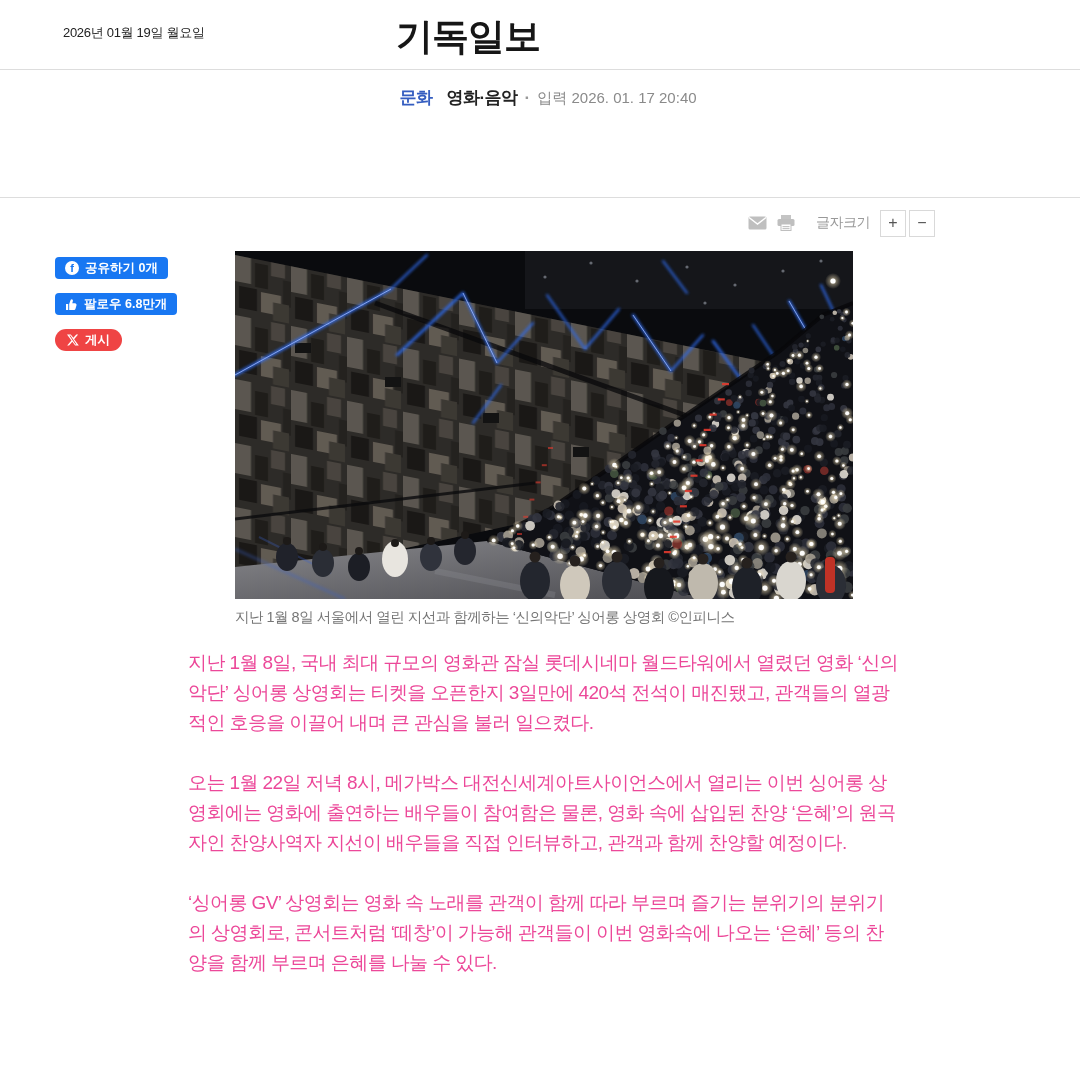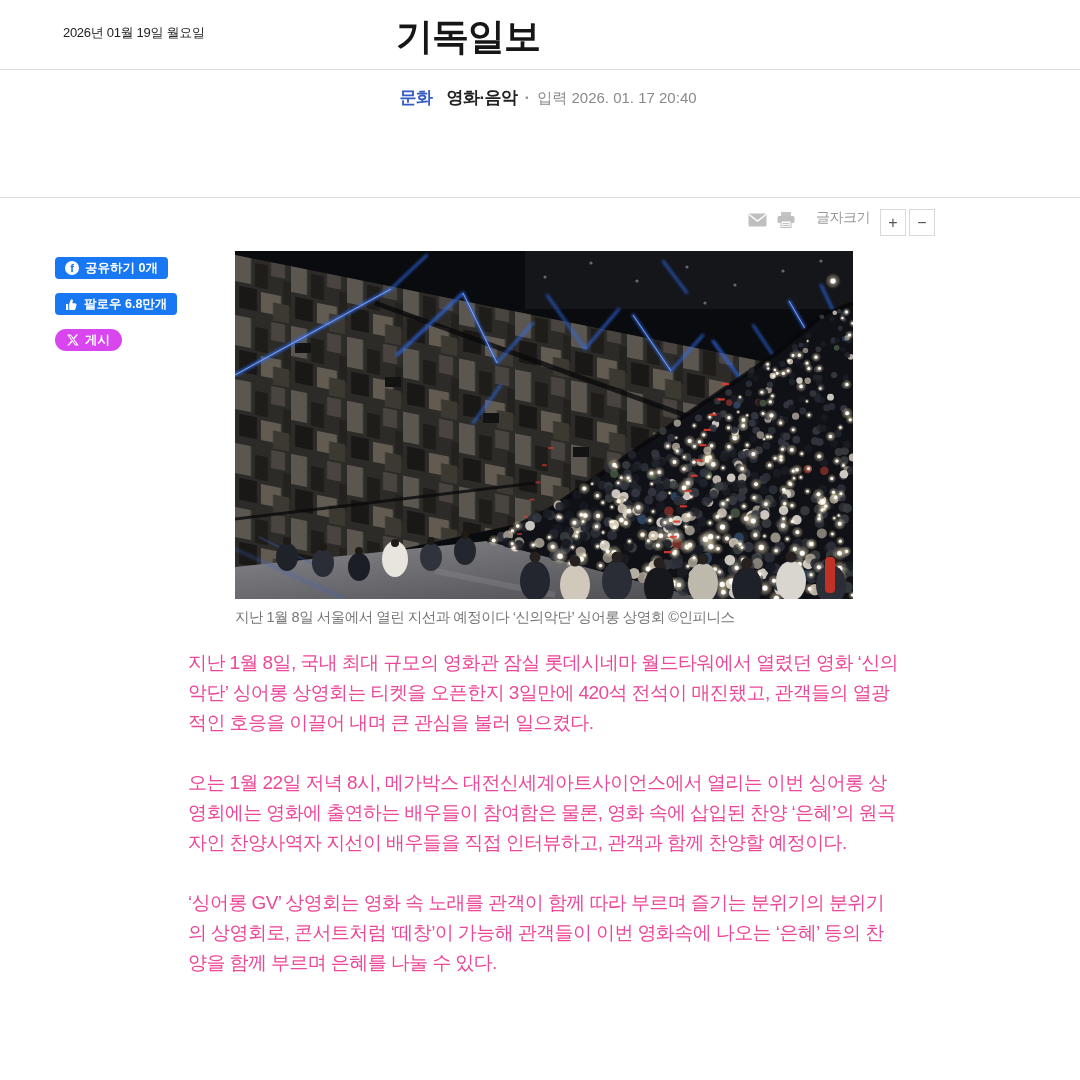--- a/index.html
+++ b/index.html
@@ -15,34 +15,34 @@
   .meta .cat{color:#345dc0;font-weight:800;margin-right:14px;letter-spacing:-0.5px;}
   .meta .subcat{color:#222;font-weight:800;letter-spacing:-0.5px;}
   .meta .dot{color:#999;margin:0 7px;font-weight:700;}
   .meta .pub{color:#8a8a8a;font-size:15px;}
   
   .headline{position:absolute;left:55px;top:124px;width:990px;margin:0;font-size:35px;line-height:52px;
             font-weight:800;color:#101010;letter-spacing:-1.5px;white-space:nowrap;}
   .divider2{position:absolute;left:0;top:197px;width:1080px;border-top:1px solid #ddd;}
   
   .byline{position:absolute;left:55px;top:213px;font-size:16px;color:#444;letter-spacing:-0.4px;}
-  .tools{position:absolute;left:746px;top:209px;height:28px;display:flex;}
+  .tools{position:absolute;left:746px;top:209px;height:28px;display:flex;align-items:center;}
   .tool-ic{display:inline-flex;align-items:center;justify-content:center;width:22px;height:22px;margin-right:7px;cursor:pointer;}
   .fs-label{font-size:14px;color:#999;margin:0 10px 0 12px;letter-spacing:-0.5px;}
   .fs-btn{width:26px;height:27px;background:#fff;border:1px solid #d9d9d9;color:#555;font-size:16px;
           line-height:1;cursor:pointer;padding:0;}
   .fs-btn + .fs-btn{margin-left:3px;}
   
   .social{position:absolute;left:55px;top:257px;display:flex;flex-direction:column;align-items:flex-start;gap:14px;}
   .sbtn{display:inline-flex;align-items:center;gap:6px;border:none;cursor:pointer;color:#fff;
         font-family:inherit;font-size:12.5px;font-weight:700;height:22px;padding:0 10px;}
   .fb{background:#1877f2;border-radius:4px;}
   .fb-circle{display:inline-block;width:14px;height:14px;background:#fff;color:#1877f2;border-radius:50%;
              font-size:11px;font-weight:900;line-height:14px;text-align:center;}
-  .xbtn{background:#d946ef;border-radius:11px;padding:0 12px;}
+  .xbtn{background:#ef4444;border-radius:11px;padding:0 12px;}
   
   .content{position:absolute;left:188px;top:251px;width:712px;}
   figure{margin:0;}
   .photo{display:block;width:618px;height:348px;margin:0 auto;background:#0a0b0e;}
   figcaption{width:618px;margin:9px auto 0;font-size:14.5px;color:#767676;letter-spacing:-0.5px;}
   .paras{margin-top:21px;}
   .paras p{margin:0 0 30px 0;font-size:19px;line-height:30px;color:#ec4899;letter-spacing:-0.6px;}
 </style>
 </head>
 <body>
@@ -1270,21 +1270,21 @@
           <ellipse cx="468" cy="332" rx="15" ry="20" fill="#bfb9ad"></ellipse>
           <circle cx="468" cy="308" r="5.5" fill="#26211e"></circle>
           <ellipse cx="512" cy="336" rx="15" ry="20" fill="#1e2128"></ellipse>
           <circle cx="512" cy="312" r="5.5" fill="#26211e"></circle>
           <ellipse cx="556" cy="330" rx="15" ry="20" fill="#d9d6cf"></ellipse>
           <circle cx="556" cy="306" r="5.5" fill="#26211e"></circle>
           <ellipse cx="596" cy="334" rx="15" ry="20" fill="#2b2e36"></ellipse>
           <circle cx="596" cy="310" r="5.5" fill="#26211e"></circle>
           <rect x="590" y="306" width="10" height="36" rx="4" fill="#c03226"></rect>
         </svg>
-      <figcaption>지난 1월 8일 서울에서 열린 지선과 예정이다 ‘신의악단’ 싱어롱 상영회 ©인피니스</figcaption>
+      <figcaption>지난 1월 8일 서울에서 열린 지선과 함께하는 ‘신의악단’ 싱어롱 상영회 ©인피니스</figcaption>
     </figure>
     <div class="paras">
       <p>지난 1월 8일, 국내 최대 규모의 영화관 잠실 롯데시네마 월드타워에서 열렸던 영화 ‘신의악단’ 싱어롱 상영회는 티켓을 오픈한지 3일만에 420석 전석이 매진됐고, 관객들의 열광적인 호응을 이끌어 내며 큰 관심을 불러 일으켰다.</p>
       <p>오는 1월 22일 저녁 8시, 메가박스 대전신세계아트사이언스에서 열리는 이번 싱어롱 상영회에는 영화에 출연하는 배우들이 참여함은 물론, 영화 속에 삽입된 찬양 ‘은혜’의 원곡자인 찬양사역자 지선이 배우들을 직접 인터뷰하고, 관객과 함께 찬양할 예정이다.</p>
       <p>‘싱어롱 GV’ 상영회는 영화 속 노래를 관객이 함께 따라 부르며 즐기는 분위기의 분위기의 상영회로, 콘서트처럼 ‘떼창’이 가능해 관객들이 이번 영화속에 나오는 ‘은혜’ 등의 찬양을 함께 부르며 은혜를 나눌 수 있다.</p>
     </div>
   </main>
 
 </div>
 

